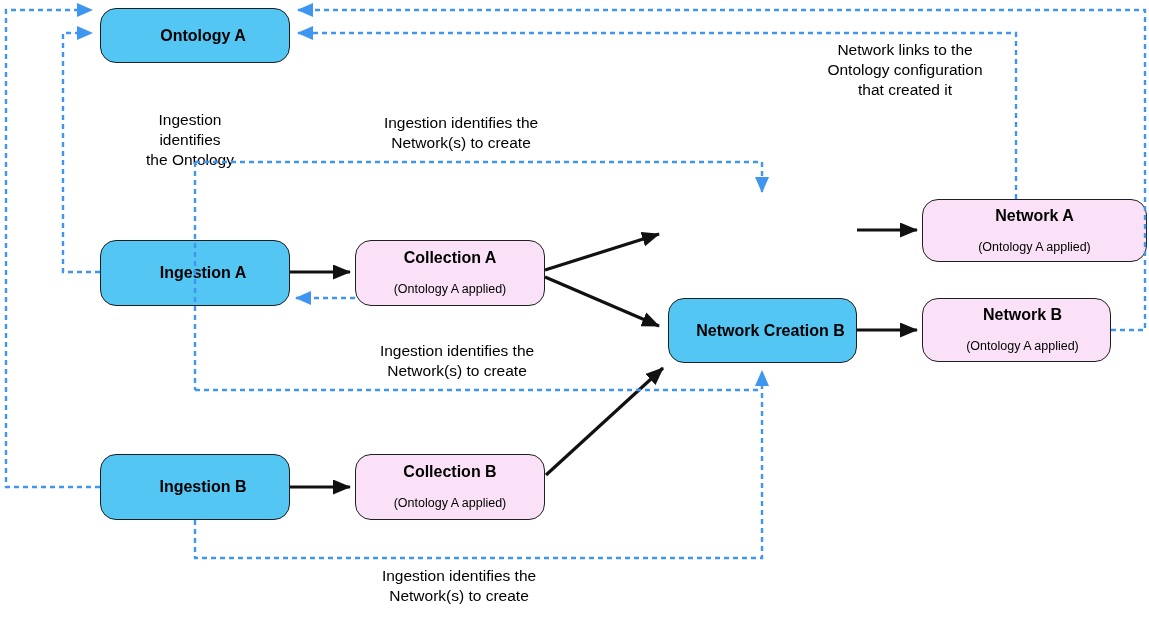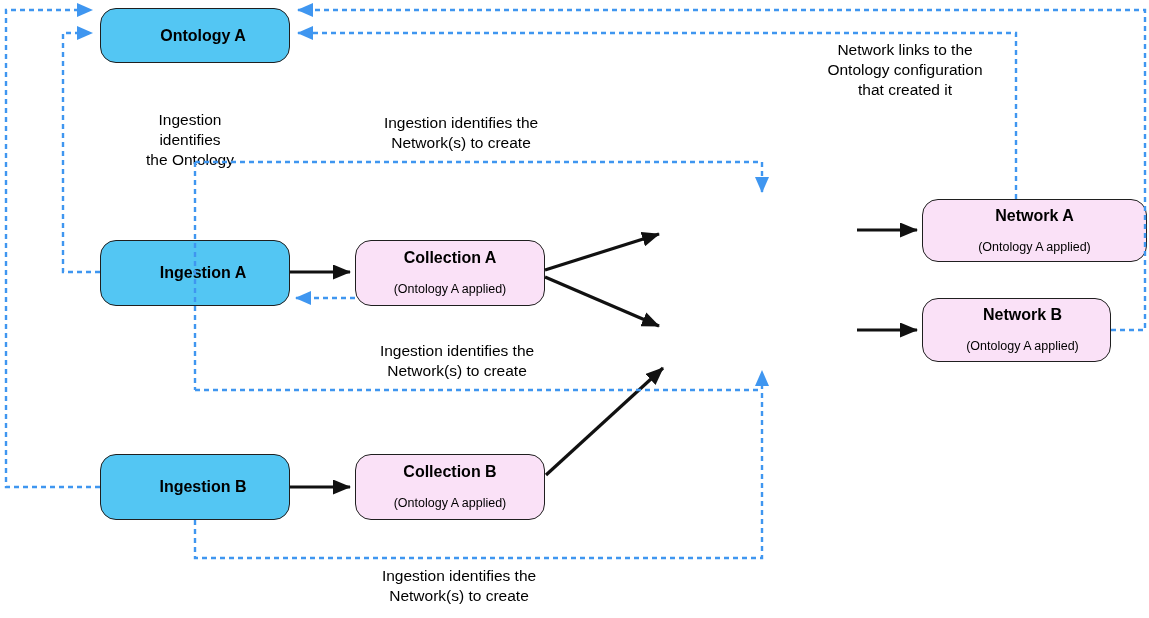--- a/index.html
+++ b/index.html
@@ -94,20 +94,23 @@
     <span class="title">Collection A</span>
     <span class="subtitle">(Ontology A applied)</span>
   </div>
 
 
   <div class="node pink" style="left:922px;top:199px;width:225px;height:63px;">
     <span class="title">Network A</span>
     <span class="subtitle">(Ontology A applied)</span>
   </div>
 
+  <div class="node blue" style="left:668px;top:298px;width:189px;height:65px;">
+    <span class="title">Network Creation B</span>
+  </div>
 
   <div class="node pink" style="left:922px;top:298px;width:189px;height:64px;padding-left:12px;">
     <span class="title">Network B</span>
     <span class="subtitle">(Ontology A applied)</span>
   </div>
 
   <div class="node blue" style="left:100px;top:454px;width:190px;height:66px;">
     <span class="title">Ingestion B</span>
   </div>
 

